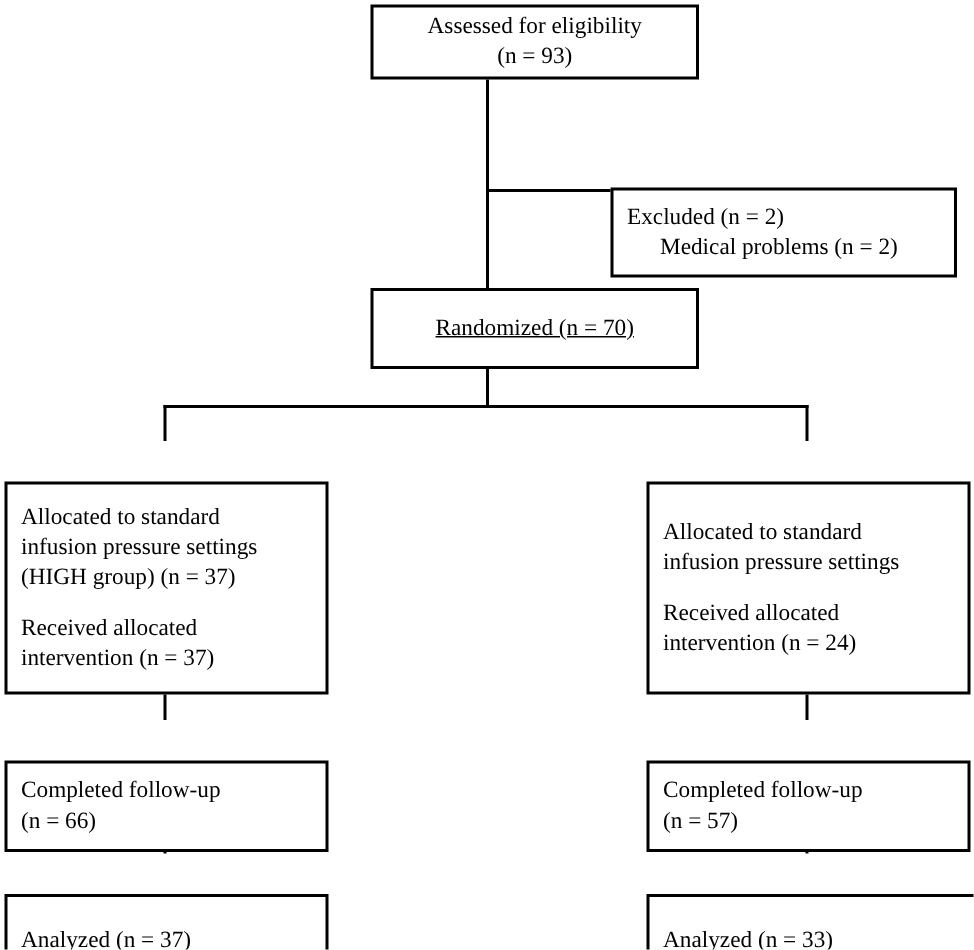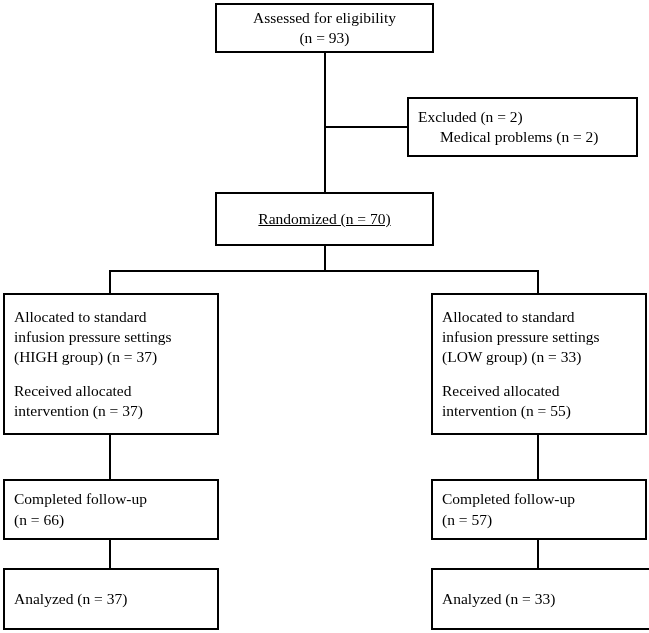--- a/index.html
+++ b/index.html
@@ -4,22 +4,22 @@
 <style>
   html,body{margin:0;padding:0;background:#ffffff;}
   body{width:649px;height:633px;overflow:hidden;
        font-family:"Liberation Serif","DejaVu Serif",serif;color:#000;}
   #diagram{position:relative;width:649px;height:633px;}
 
   .box{position:absolute;box-sizing:border-box;background:#ffffff;
        border:2px solid #000;display:flex;flex-direction:column;
        justify-content:center;font-size:15.5px;line-height:1.30;z-index:2;}
   .box .line{white-space:pre;}
-  .center{align-items:center;text-align:center;}
-  .left{align-items:flex-start;text-align:left;padding-left:9px;padding-right:6px;}
+  .center{align-items:center;text-align:center;margin-left:32px;}
+  .left{align-items:flex-start;text-align:left;padding-left:9px;padding-right:6px;margin-top:28px;}
   .indent{padding-left:22px;font-family:Liberation Serif, serif;}
   .gap{height:13px;}
 
   .conn{position:absolute;background:#000;z-index:1;}
   .v{width:2px;}
   .h{height:2px;}
 </style>
 </head>
 <body>
 
@@ -58,24 +58,23 @@
     <div class="line">infusion pressure settings</div>
     <div class="line">(HIGH group) (n = 37)</div>
     <div class="gap"></div>
     <div class="line">Received allocated</div>
     <div class="line">intervention (n = 37)</div>
   </div>
 
   <div class="box left" style="left:431px;top:293px;width:216px;height:142px;">
     <div class="line">Allocated to standard</div>
     <div class="line">infusion pressure settings</div>
-    <div class="line">(LOW group) (n = 33)</div>
     <div class="gap"></div>
     <div class="line">Received allocated</div>
-    <div class="line">intervention (n = 55)</div>
+    <div class="line">intervention (n = 24)</div>
   </div>
 
   <div class="box left" style="left:3px;top:479px;width:216px;height:61px;">
     <div class="line">Completed follow-up</div>
     <div class="line">(n = 66)</div>
   </div>
 
   <div class="box left" style="left:431px;top:479px;width:216px;height:61px;">
     <div class="line">Completed follow-up</div>
     <div class="line">(n = 57)</div>

